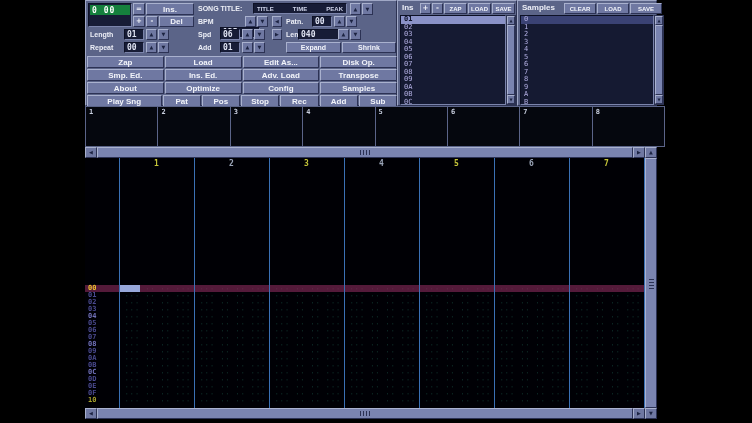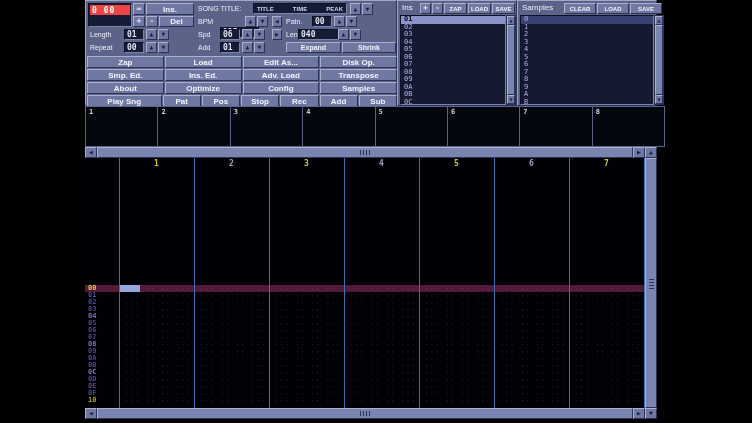--- a/index.html
+++ b/index.html
@@ -9,27 +9,27 @@
   .app { position: absolute; left: 85px; top: 0; width: 580px; height: 419px; }
 
   .panel { position: absolute; background: #5b6488; border: 1px solid; border-color: #a0a8c6 #2c3252 #2c3252 #a0a8c6; }
   .raised { background: #6f78a2; border: 1px solid; border-color: #a9b1ce #2c3254 #2c3254 #a9b1ce;
             color: #f2f4fa; font-family: "Liberation Sans", sans-serif; font-weight: bold; font-size: 8px;
             display: flex; align-items: center; justify-content: center; padding: 0; cursor: default; white-space: nowrap; }
   .abs { position: absolute; }
   .disp { position: absolute; background: #171c36; border: 1px solid; border-color: #0d1126 #7b84ab #7b84ab #0d1126;
           color: #dfe3f2; font-family: "DejaVu Sans Mono", monospace; font-weight: bold; font-size: 8px;
           display: flex; align-items: center; padding: 0 2px; overflow: hidden; }
-  .lbl { position: absolute; color: #edeff7; font-size: 7px; font-weight: normal; line-height: 8px; white-space: nowrap; }
+  .lbl { position: absolute; color: #edeff7; font-size: 7px; font-weight: bold; line-height: 8px; white-space: nowrap; }
   .ic { font-family: "DejaVu Sans", "Liberation Sans", sans-serif; line-height: 1; color: #1c2342; }
 
   .order-box { display: block; padding: 1px; }
   .order-line { height: 10px; font: bold 8px "DejaVu Sans Mono", monospace; color: #fff;
                 display: flex; align-items: center; padding-left: 2px; letter-spacing: 1px; }
-  .order-line.sel { background: #ef4444; }
+  .order-line.sel { background: #15803d; }
   .modestrip { display: flex; justify-content: space-between; align-items: center; padding: 0 3px;
                font-family: "Liberation Sans", sans-serif; font-size: 6px; color: #cfd4ea; letter-spacing: 0; }
 
   #menu-rows { position: absolute; left: 1px; top: 55px; width: 310px; }
   .menu-row { display: flex; gap: 1px; margin-bottom: 1px; height: 12px; }
   .mbtn { flex: 1; height: 12px; }
   #transport-row { position: absolute; left: 1px; top: 94px; width: 310px; display: flex; gap: 1px; height: 12px; }
   .tr { flex: 1; height: 12px; text-align: center; }
   .wide { flex: 2; }
   .hbtn { height: 11px; font-size: 6px; text-transform: uppercase; flex: 1; }

